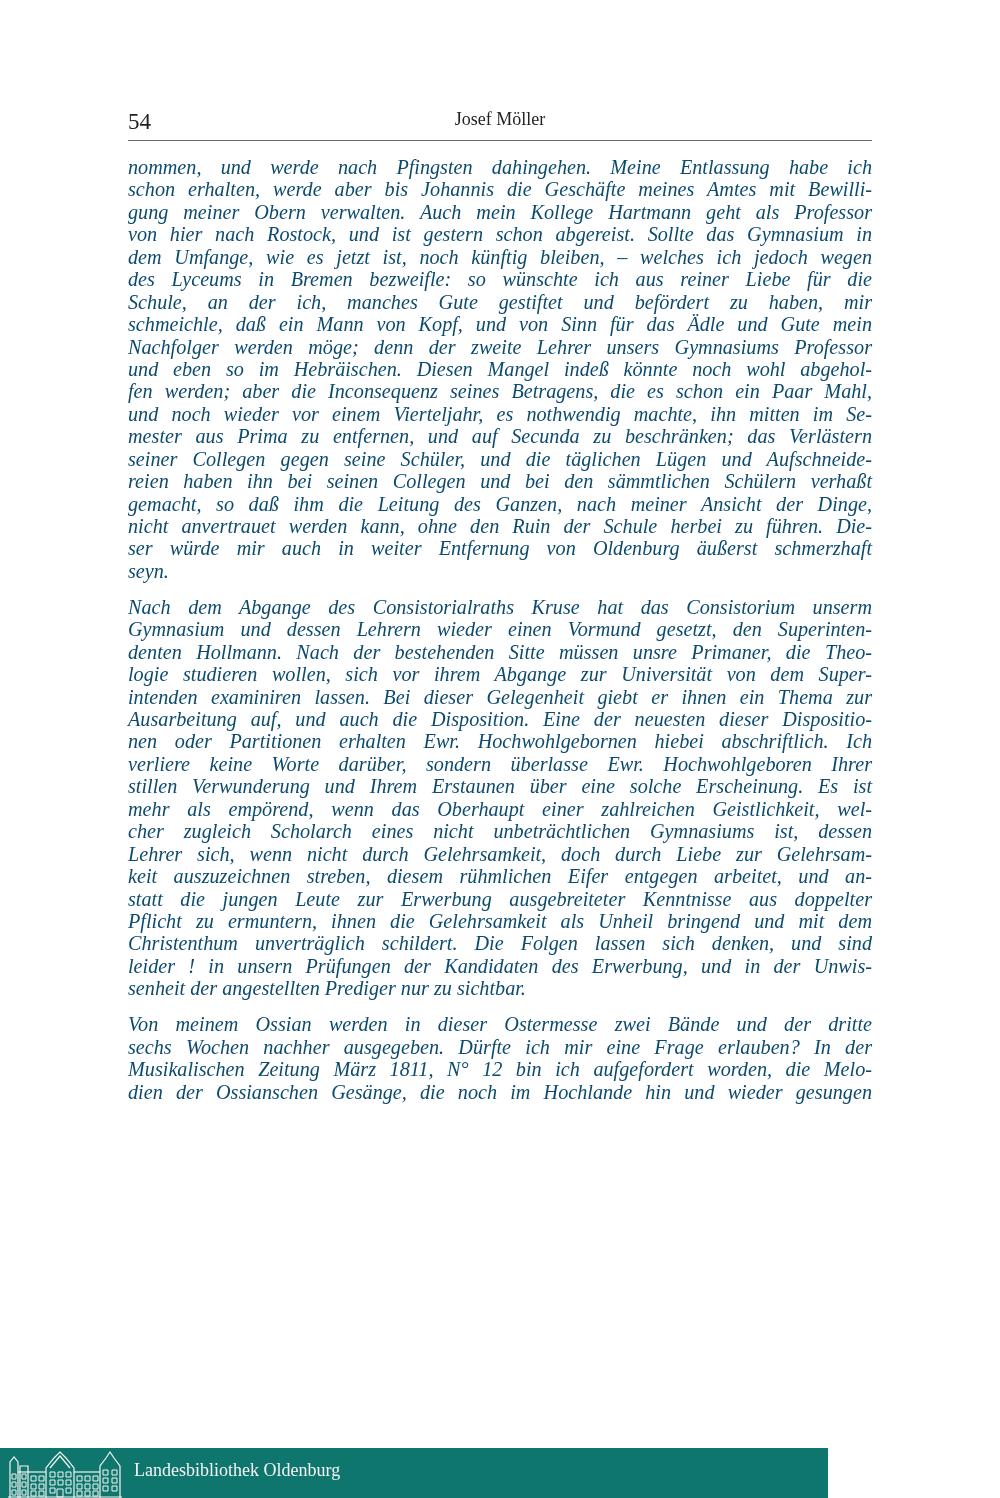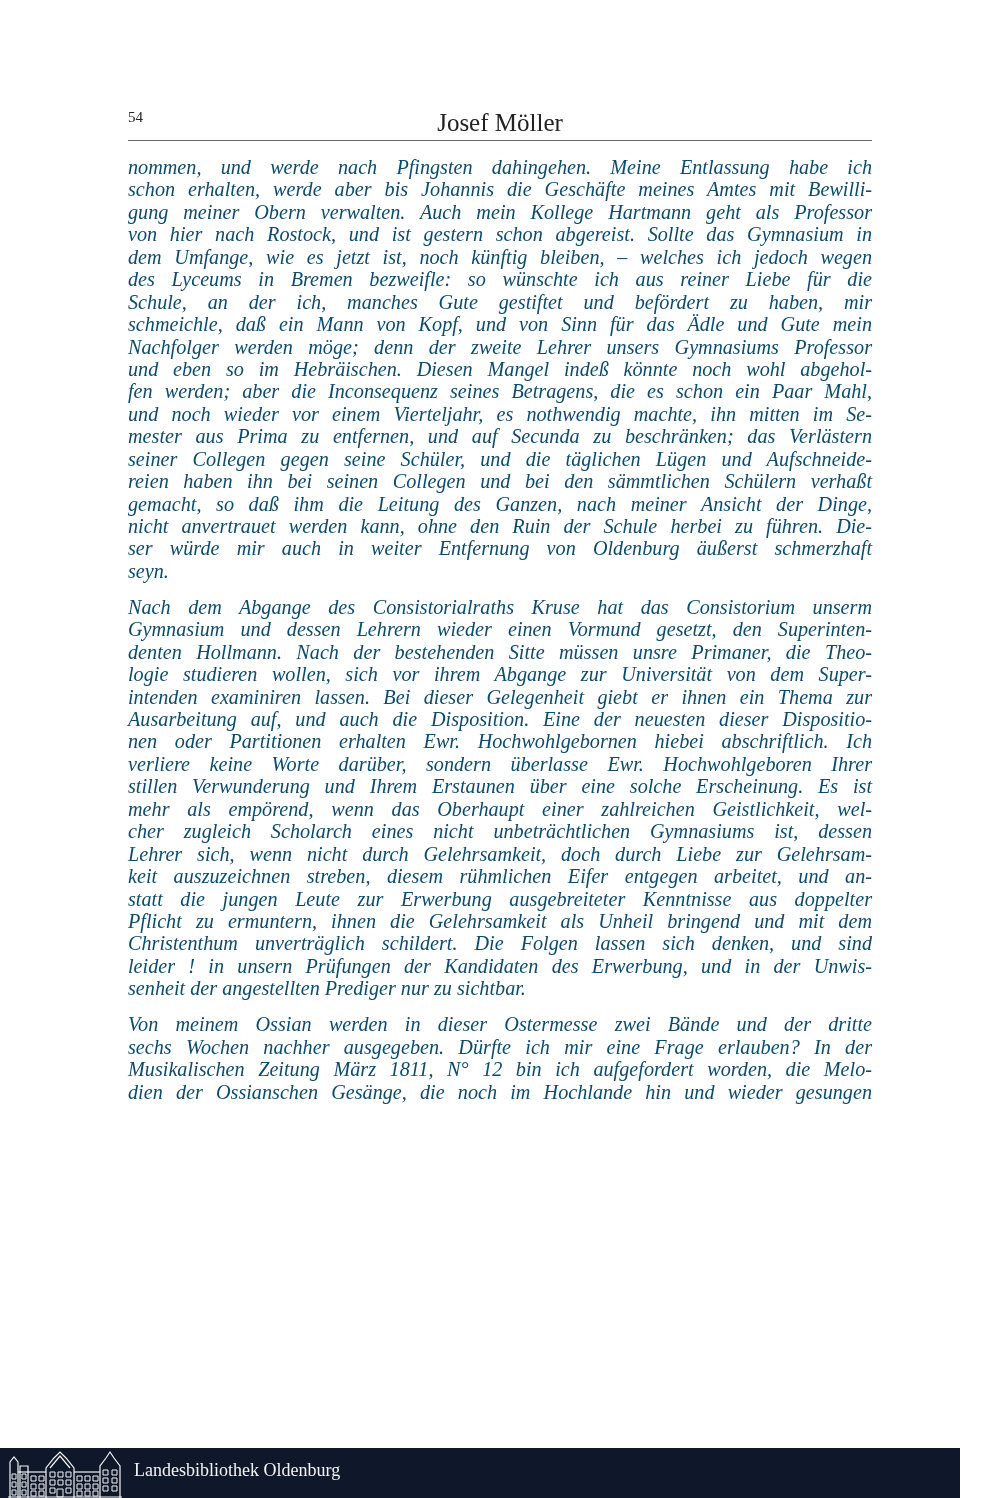--- a/index.html
+++ b/index.html
@@ -7,40 +7,40 @@
     width:1000px; height:1498px; background:#ffffff; position:relative; overflow:hidden;
     font-family:"DejaVu Serif", "Liberation Serif", serif;
     color:#1c1c1c;
   }
   .page-header {
     position:absolute; left:128px; top:106px; width:744px; height:34px;
     border-bottom:1.5px solid #6a6a6a;
   }
   .page-number {
     position:absolute; left:0; top:3px;
-    font-family:"Liberation Serif", serif; font-size:15px; color:#222;
+    font-family:"Liberation Serif", serif; font-size:23px; color:#222;
   }
   .running-head {
     position:absolute; left:0; right:0; top:3px; text-align:center;
-    font-family:"Liberation Serif", serif; font-size:25px; color:#222;
+    font-family:"Liberation Serif", serif; font-size:18px; color:#222;
   }
   .body-text {
     position:absolute; left:128px; top:156px; width:744px;
     font-family:"Liberation Serif", serif; font-style:italic;
     font-size:20.2px; line-height:22.45px; color:#0c4a6e;
   }
   .paragraph { margin:0 0 13.5px 0; }
   .line {
     display:block; white-space:nowrap; text-align:justify; text-align-last:justify;
     height:22.45px;
   }
   .line.last { text-align-last:left; }
   .footer-bar {
-    position:absolute; left:0; top:1448px; width:960px; height:50px;
-    background:#0f172a;
+    position:absolute; left:0; top:1448px; width:828px; height:50px;
+    background:#0f766e;
   }
   .footer-logo {
     position:absolute; left:6px; top:0; width:118px; height:50px;
   }
   .footer-text {
     position:absolute; left:134px; top:12px;
     font-family:"Liberation Serif", serif; font-size:18px; color:#f4f4f4;
   }
 </style>
 </head>

